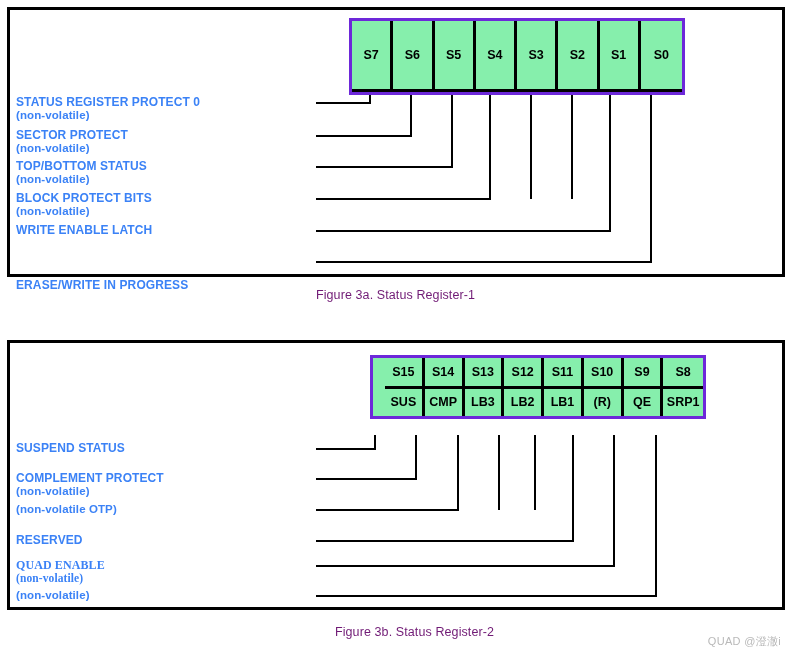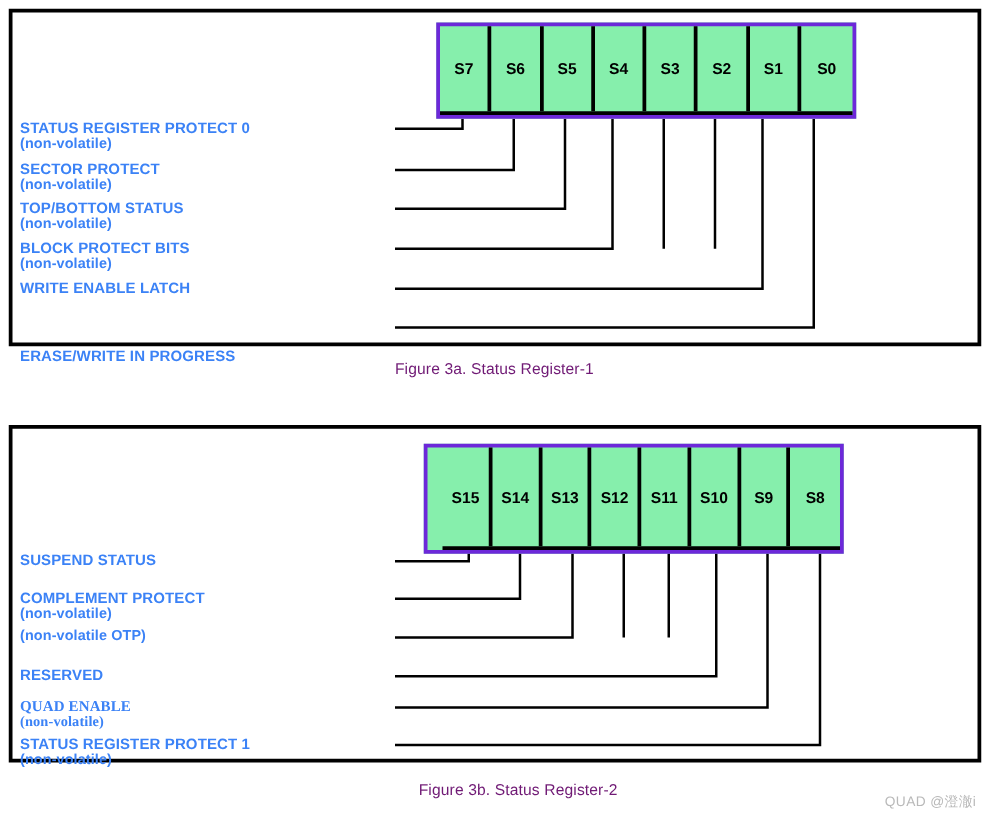--- a/index.html
+++ b/index.html
@@ -43,21 +43,21 @@
   
   .reg-table{
     position:absolute;
     border:3px solid #6d28d9;
     box-sizing:border-box;
     background:#86efac;
     display:flex;
     flex-direction:column;
   }
   #table-a{left:349px;top:18px;width:336px;height:77px;}
-  #table-b{left:339px;top:355px;width:336px;height:88px;padding-left:12px;}
+  #table-b{left:370px;top:355px;width:336px;height:64px;padding-left:12px;}
   .reg-row{display:flex;flex:1;}
   .reg-row.top{border-bottom:3px solid #000;}
   .reg-cell{
     width:42px;
     box-sizing:border-box;
     border-right:3px solid #000;
     display:flex;
     align-items:center;
     justify-content:center;
     font-size:12.5px;
@@ -170,39 +170,48 @@
   <div class="reg-row top">
     <div class="reg-cell">S15</div>
     <div class="reg-cell">S14</div>
     <div class="reg-cell">S13</div>
     <div class="reg-cell">S12</div>
     <div class="reg-cell">S11</div>
     <div class="reg-cell">S10</div>
     <div class="reg-cell">S9</div>
     <div class="reg-cell">S8</div>
   </div>
+  <div class="reg-row">
+    <div class="reg-cell">SUS</div>
+    <div class="reg-cell">CMP</div>
+    <div class="reg-cell">LB3</div>
+    <div class="reg-cell">LB2</div>
+    <div class="reg-cell">LB1</div>
+    <div class="reg-cell">(R)</div>
+    <div class="reg-cell">QE</div>
+    <div class="reg-cell">SRP1</div>
+  </div>
 </div>
 
 <div class="lbl" style="left:16px;top:442px;width:300px;">
   <span>SUSPEND STATUS</span>
 </div>
 <div class="lbl" style="left:16px;top:472px;width:300px;">
   <span>COMPLEMENT PROTECT</span>
   <span class="sub">(non-volatile)</span>
 </div>
 <div class="lbl" style="left:16px;top:503px;width:300px;">
   <span class="sub">(non-volatile OTP)</span>
 </div>
 <div class="lbl" style="left:16px;top:534px;width:300px;">
   <span>RESERVED</span>
 </div>
 <div class="lbl" style="left:16px;top:559px;width:300px;font-family:Liberation Serif, serif;">
   <span>QUAD ENABLE</span>
   <span class="sub">(non-volatile)</span>
 </div>
 <div class="lbl" style="left:16px;top:589px;width:300px;">
-  <span>STATUS REGISTER PROTECT 1</span>
   <span class="sub">(non-volatile)</span>
 </div>
 
 <div class="caption" id="caption-b">Figure 3b. Status Register-2</div>
 
 <div class="watermark">QUAD @澄澈i</div>
 
 </body></html>

